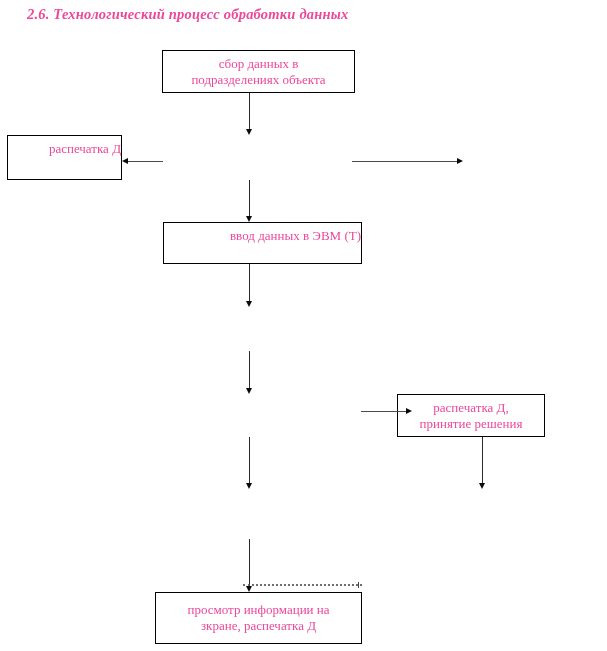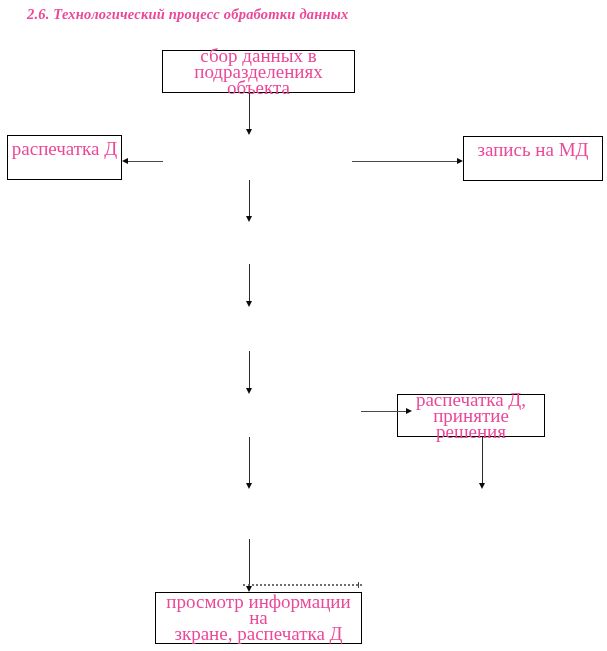--- a/index.html
+++ b/index.html
@@ -25,29 +25,29 @@
     font-weight: bold;
     font-style: italic;
     letter-spacing: 0.2px;
     white-space: nowrap;
   }
   .node {
     position: absolute;
     box-sizing: border-box;
     border: 1px solid #000000;
     background: #ffffff;
-    font-size: 19px;
+    font-size: 13px;
     line-height: 16px;
     text-align: center;
     display: flex;
     justify-content: center;
   }
   .node .lbl { white-space: pre-line; }
   .va-center { align-items: center; }
-  .va-top { align-items: flex-start; padding-top: 5px; }
+  .va-top { align-items: flex-start; padding-top: 5px; justify-content: flex-end; }
   .edge { position: absolute; }
   .edge i { position: absolute; display: block; }
   
   .edge.v .ln {
     left: 3px; top: 0; bottom: 5px; width: 1px; background: #2a2a2a;
   }
   .edge.v .hd {
     left: 0; bottom: 0; width: 0; height: 0;
     border-left: 3.5px solid transparent;
     border-right: 3.5px solid transparent;
@@ -95,24 +95,24 @@
   <div class="node va-center" style="left:162px;top:50px;width:193px;height:43px">
     <span class="lbl">сбор данных в
 подразделениях объекта</span>
   </div>
 
   <div class="node va-top" style="left:7px;top:135px;width:115px;height:45px">
     <span class="lbl">распечатка Д</span>
   </div>
 
 
-  <div class="node va-top" style="left:463px;top:136px;width:140px;height:45px">
-    <span class="lbl">запись на МД</span>
+
+  <div class="node va-top" style="left:163px;top:222px;width:199px;height:42px">
+    <span class="lbl">ввод данных в ЭВМ (Т)</span>
   </div>
-
 
 
 
   <div class="node va-center" style="left:397px;top:394px;width:148px;height:43px">
     <span class="lbl">распечатка Д,
 принятие решения</span>
   </div>
 
 
 

